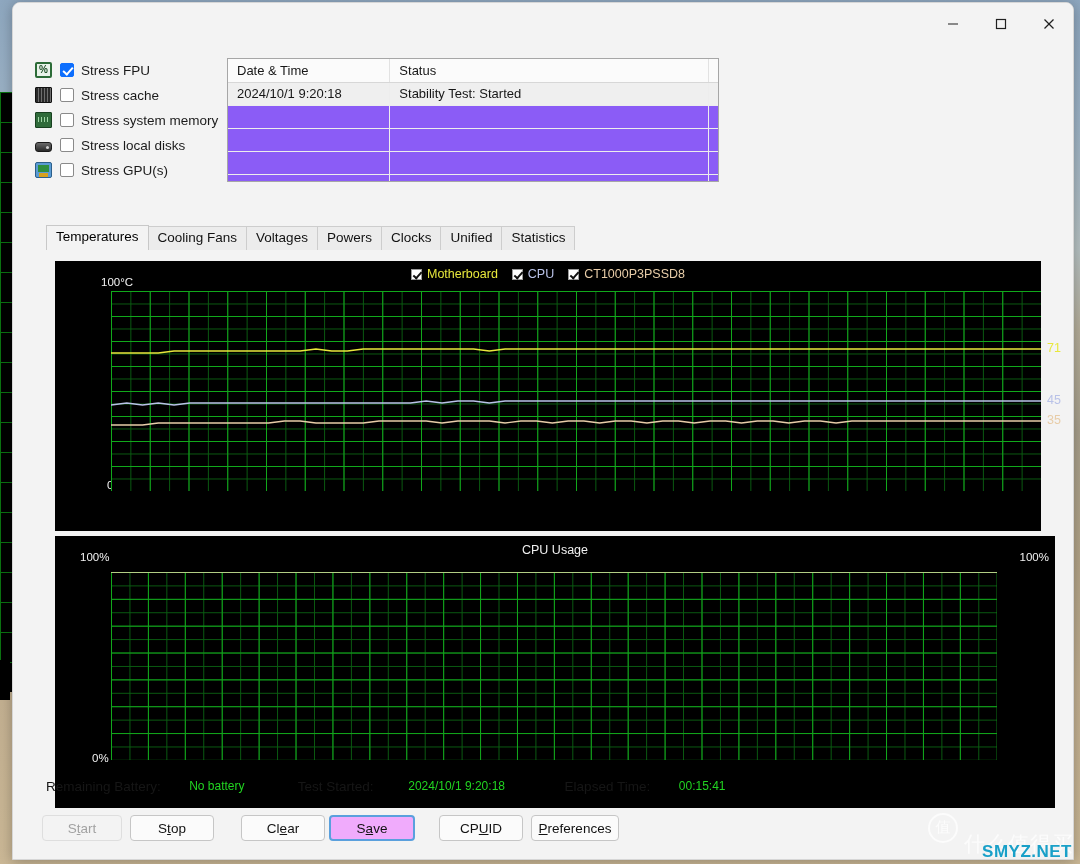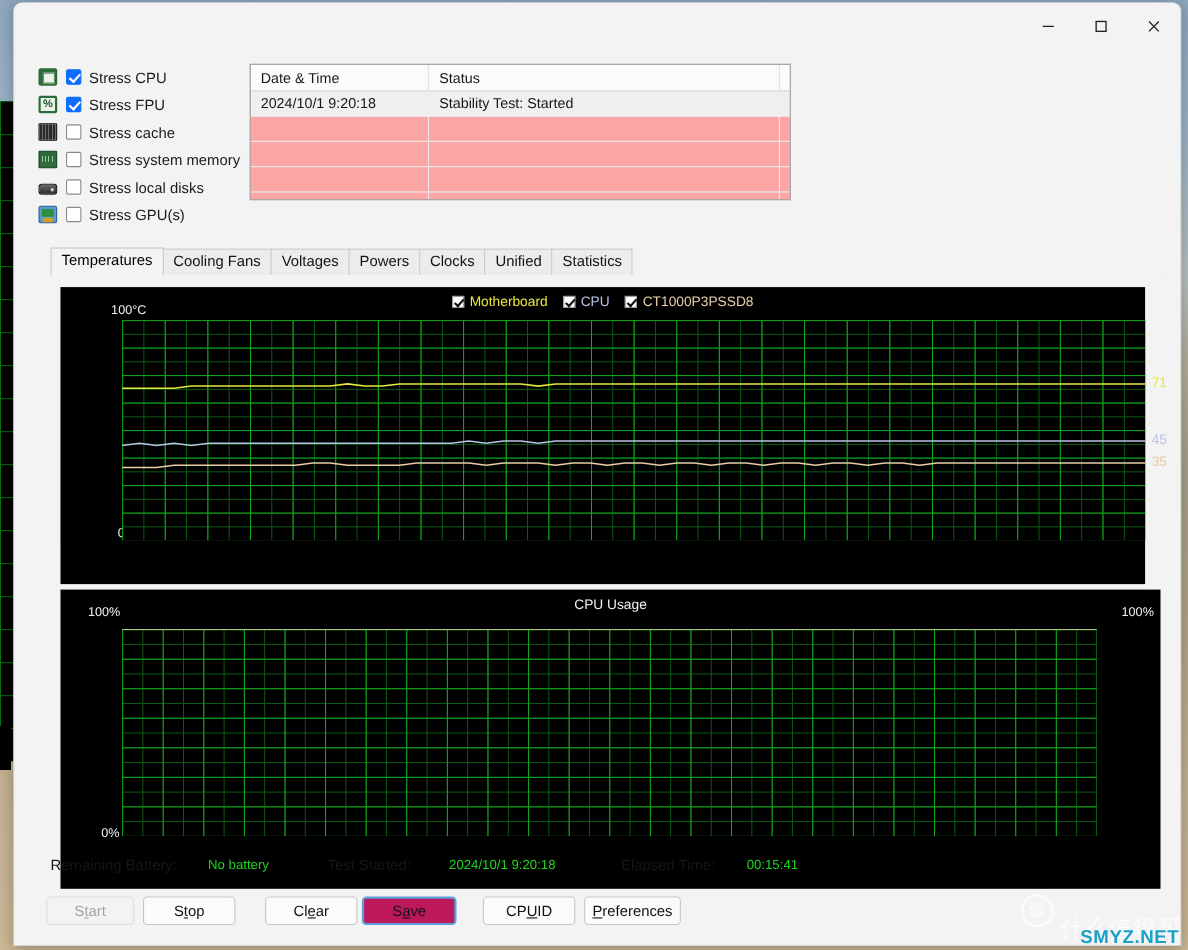--- a/index.html
+++ b/index.html
@@ -109,21 +109,21 @@
     background:#d0d0d0; border-radius:50%; }
   .ic-gpu { background:#5a9bd4; border:1px solid #2c5f8a; border-radius:2px; }
   .ic-gpu::after { content:""; position:absolute; left:2px; top:2px; right:2px; bottom:5px;
     background:#2f8f3f; }
   .ic-gpu::before { content:""; position:absolute; left:3px; bottom:0px; width:9px; height:4px;
     background:#d6a11e; z-index:2; }
 
   
   #log-table {
     position: absolute; left: 205px; top: 13px; width: 492px; height: 124px;
-    background: #fca5a5; border: 1px solid #a6a6a6;
+    background: #8b5cf6; border: 1px solid #a6a6a6;
     overflow: hidden;
   }
   .lt-head { display: flex; height: 24px; background: #fbfbfb;
     border-bottom: 1px solid #d7d7d7; }
   .lt-head .th {
     font-size: 13px; color: #171717; padding: 4px 0 0 9px;
     border-right: 1px solid #e2e2e2; height: 100%;
   }
   .th.c0 { width: 163px; }
   .th.c1 { width: 320px; }
@@ -229,21 +229,21 @@
     position: absolute; left: 12px; right: 9px; bottom: 10px; height: 34px;
   }
   .btn {
     position: absolute; top: 0; height: 26px;
     background: #fbfbfb; border: 1px solid #c6c6c6; border-radius: 4px;
     font-size: 13.5px; color: #121212;
     display: flex; align-items: center; justify-content: center;
     cursor: default;
   }
   .btn.disabled { color: #a2a2a2; background: #f3f3f3; border-color: #dedede; justify-content: center; }
-  .btn.focus { border: 2px solid #5aa0dd; background: #be185d; }
+  .btn.focus { border: 2px solid #5aa0dd; background: #f0abfc; }
   .btn u { text-decoration: underline; }
 
   
   #watermark {
     position: absolute; right: 6px; bottom: 6px;
     display: flex; align-items: center; gap: 6px;
     pointer-events: none; opacity: .85;
   }
   #wm-circle {
     width: 30px; height: 30px; border-radius: 50%;
@@ -282,25 +282,20 @@
         <line x1="1.5" y1="1.5" x2="10.5" y2="10.5" stroke="#202020" stroke-width="1.2"></line>
         <line x1="10.5" y1="1.5" x2="1.5" y2="10.5" stroke="#202020" stroke-width="1.2"></line>
       </svg>
     </div>
   </div>
 
   <div id="content">
 
     <div id="stress-panel">
 
-      <div class="stress-row">
-        <span class="opt-icon ic-cpu"></span>
-        <span class="cb on"></span>
-        <span class="stress-label">Stress CPU</span>
-      </div>
 
       <div class="stress-row">
         <span class="opt-icon ic-fpu">%</span>
         <span class="cb on"></span>
         <span class="stress-label">Stress FPU</span>
       </div>
 
       <div class="stress-row">
         <span class="opt-icon ic-cache"></span>
         <span class="cb"></span>

